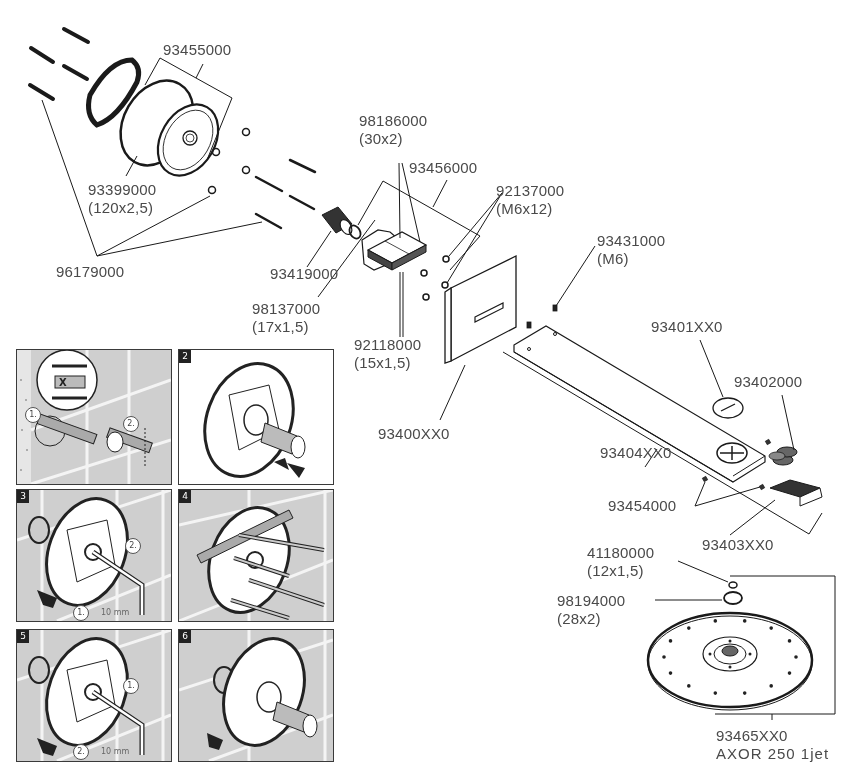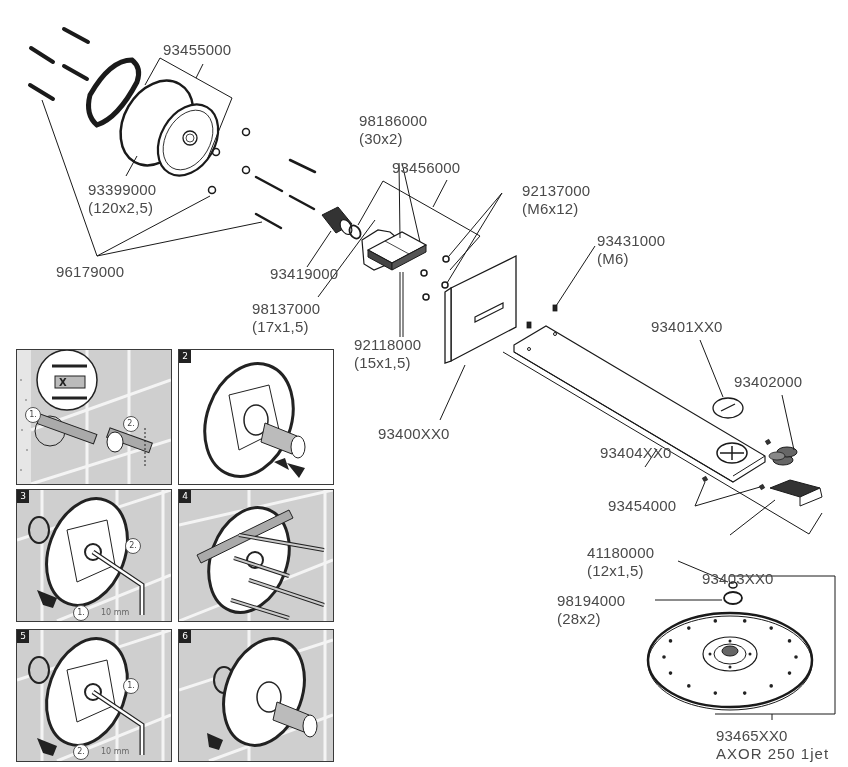--- a/index.html
+++ b/index.html
@@ -186,43 +186,43 @@
 <div class="lbl" style="left:88px;top:181px;">
     <span class="sub">93399000</span>
     <span class="sub">(120x2,5)</span>
   </div>
 <div class="lbl" style="left:56px;top:263px;"><span>96179000</span></div>
 <div class="lbl" style="left:228px;top:265px;margin-left:42px;"><span>93419000</span></div>
 <div class="lbl" style="left:359px;top:112px;">
     <span class="sub">98186000</span>
     <span class="sub">(30x2)</span>
   </div>
-<div class="lbl" style="left:392px;top:159px;"><span>93456000</span></div>
-<div class="lbl" style="left:522px;top:182px;">
+<div class="lbl" style="left:409px;top:159px;"><span>93456000</span></div>
+<div class="lbl" style="left:496px;top:182px;">
     <span class="sub">92137000</span>
     <span class="sub">(M6x12)</span>
   </div>
 <div class="lbl" style="left:252px;top:300px;">
     <span class="sub">98137000</span>
     <span class="sub">(17x1,5)</span>
   </div>
 <div class="lbl" style="left:354px;top:336px;">
     <span class="sub">92118000</span>
     <span class="sub">(15x1,5)</span>
   </div>
 <div class="lbl" style="left:597px;top:232px;">
     <span class="sub">93431000</span>
     <span class="sub">(M6)</span>
   </div>
 <div class="lbl" style="left:651px;top:318px;"><span>93401XX0</span></div>
 <div class="lbl" style="left:734px;top:373px;"><span>93402000</span></div>
 <div class="lbl" style="left:378px;top:425px;"><span>93400XX0</span></div>
 <div class="lbl" style="left:600px;top:444px;"><span>93404XX0</span></div>
 <div class="lbl" style="left:608px;top:497px;"><span>93454000</span></div>
-<div class="lbl" style="left:702px;top:536px;margin-top:34px;"><span>93403XX0</span></div>
+<div class="lbl" style="left:702px;top:536px;"><span>93403XX0</span></div>
 <div class="lbl" style="left:587px;top:544px;">
     <span class="sub">41180000</span>
     <span class="sub">(12x1,5)</span>
   </div>
 <div class="lbl" style="left:557px;top:592px;">
     <span class="sub">98194000</span>
     <span class="sub">(28x2)</span>
   </div>
 <div class="lbl" style="left:716px;top:727px;">
     <span class="sub">93465XX0</span>

